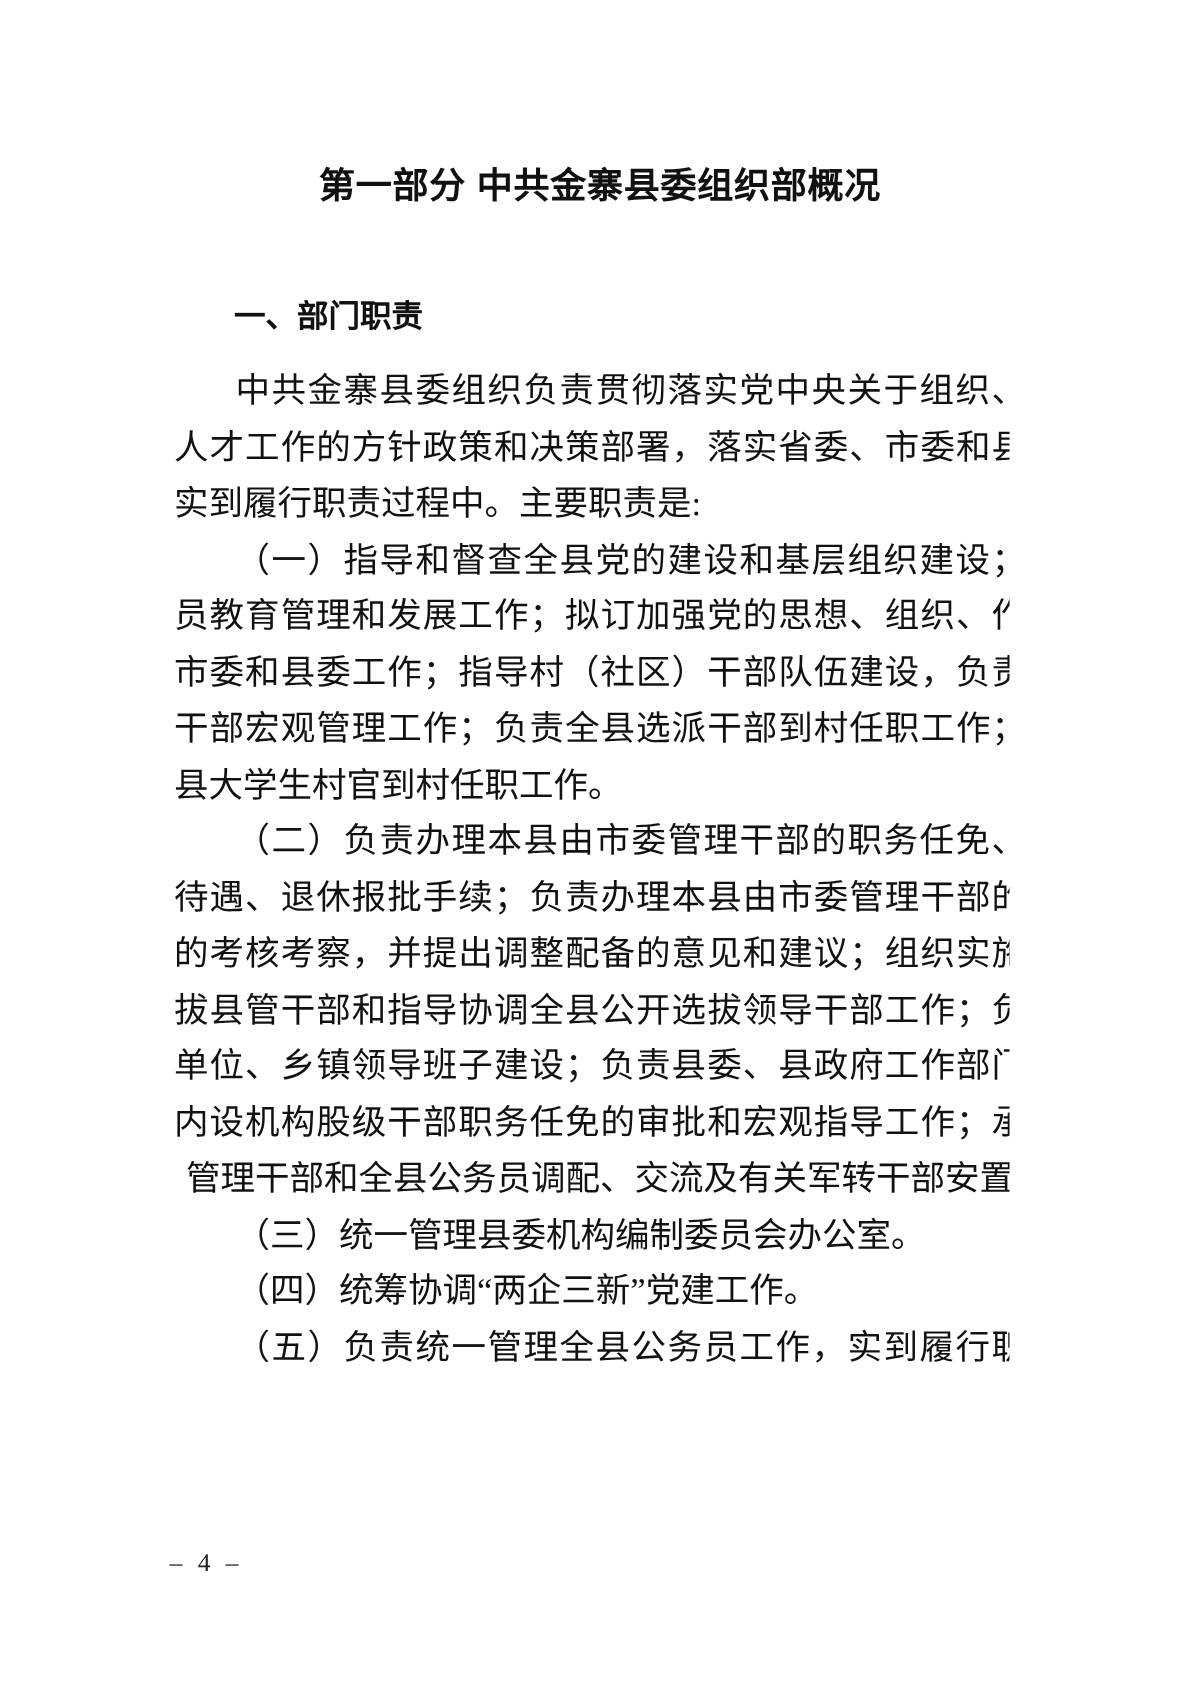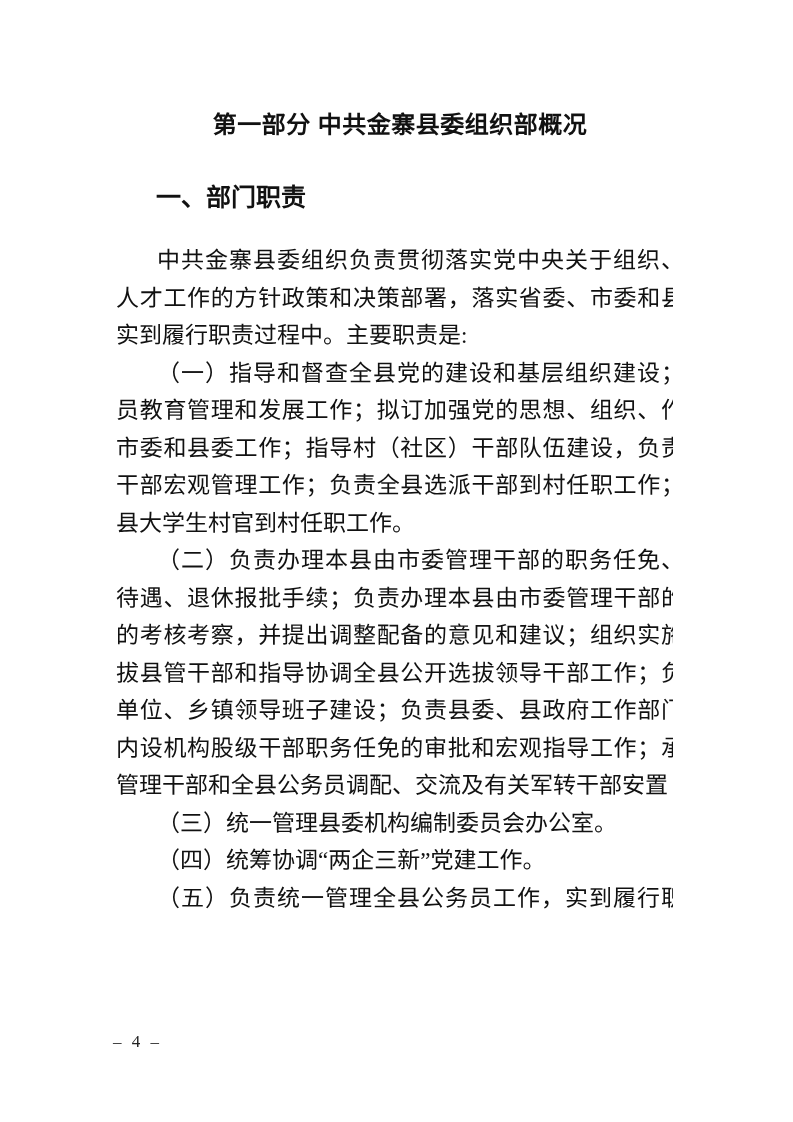--- a/index.html
+++ b/index.html
@@ -24,25 +24,25 @@
     text-align: center;
     font-family: "Liberation Sans", "DejaVu Sans", sans-serif;
     font-weight: bold;
     font-size: 24px;
     line-height: 38px;
     letter-spacing: 0.5px;
     white-space: nowrap;
   }
   .section-heading {
     position: absolute;
-    top: 181px;
+    top: 197px;
     left: 156px;
-    font-family: Liberation Serif, serif;
+    font-family: Liberation Mono, monospace;
     font-weight: bold;
-    font-size: 25px;
+    font-size: 21px;
     line-height: 34px;
     white-space: nowrap;
   }
   .body-text {
     position: absolute;
     top: 242px;
     left: 116px;
     width: 568px;
   }
   .para {
@@ -54,21 +54,21 @@
     line-height: 37.5px;
     font-size: 23px;
     text-align: justify;
     text-align-last: justify;
     overflow: hidden;
   }
   .line.indent {
     text-indent: 41px;
   }
   .line.last {
-    text-align: left;
+    text-align: center;
     text-align-last: left;
   }
   .page-footer {
     position: absolute;
     top: 1031px;
     left: 113px;
     font-size: 17px;
     line-height: 22px;
     letter-spacing: 3px;
     color: #222222;

